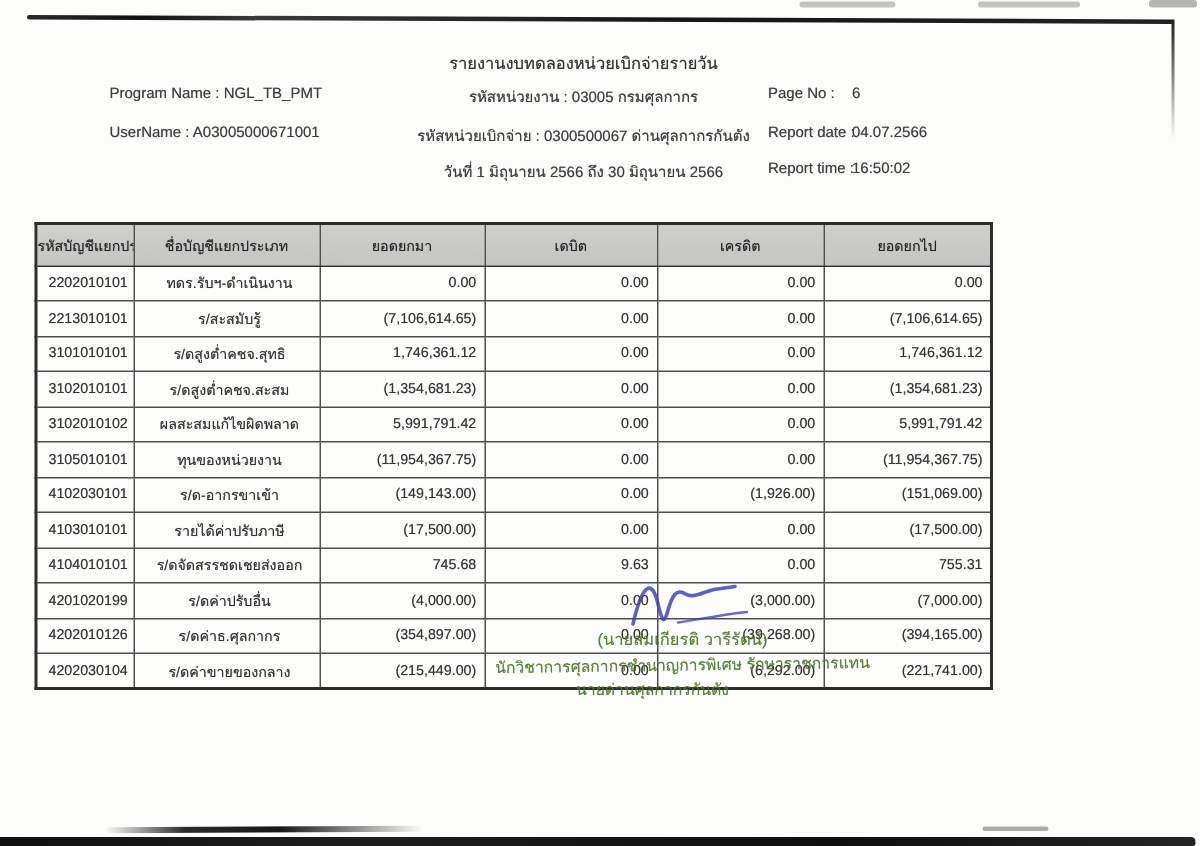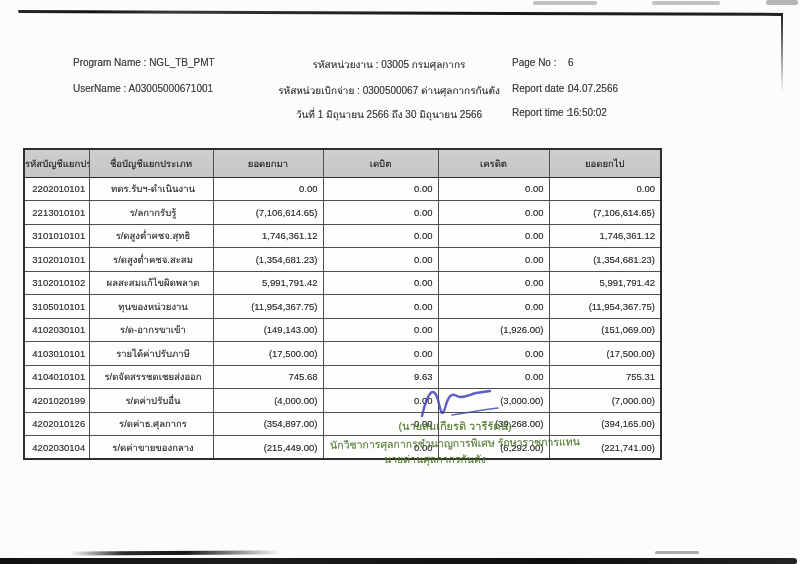--- a/index.html
+++ b/index.html
@@ -85,20 +85,21 @@
 <body>
 
 <div class="scan-page">
 
   <div class="scan-mark m1"></div>
   <div class="scan-mark m2"></div>
   <div class="scan-mark m3"></div>
   <div class="scan-top-line"></div>
   <div class="scan-corner-line"></div>
 
+  <div class="report-title doc-text">รายงานงบทดลองหน่วยเบิกจ่ายรายวัน</div>
 
   <div class="meta-label-left row1 doc-text"><span>Program Name : </span><span>NGL_TB_PMT</span></div>
   <div class="meta-center row1 doc-text">รหัสหน่วยงาน : 03005 กรมศุลกากร</div>
   <div class="meta-label-right row1 doc-text">Page No :</div>
   <div class="meta-value-right row1 doc-text">6</div>
 
   <div class="meta-label-left row2 doc-text"><span>UserName : </span><span>A03005000671001</span></div>
   <div class="meta-center row2 doc-text">รหัสหน่วยเบิกจ่าย : 0300500067 ด่านศุลกากรกันตัง</div>
   <div class="meta-label-right row2 doc-text">Report date :</div>
   <div class="meta-value-right row2 doc-text">04.07.2566</div>
@@ -130,21 +131,21 @@
         <tr>
           <td class="cell-code">2202010101</td>
           <td class="cell-name">ทดร.รับฯ-ดำเนินงาน</td>
           <td class="cell-amount">0.00</td>
           <td class="cell-amount">0.00</td>
           <td class="cell-amount">0.00</td>
           <td class="cell-amount">0.00</td>
         </tr>
         <tr>
           <td class="cell-code">2213010101</td>
-          <td class="cell-name">ร/ลกากรับรู้</td>
+          <td class="cell-name">ร/สะสมับรู้</td>
           <td class="cell-amount">(7,106,614.65)</td>
           <td class="cell-amount">0.00</td>
           <td class="cell-amount">0.00</td>
           <td class="cell-amount">(7,106,614.65)</td>
         </tr>
         <tr>
           <td class="cell-code">3101010101</td>
           <td class="cell-name">ร/ดสูงต่ำคชจ.สุทธิ</td>
           <td class="cell-amount">1,746,361.12</td>
           <td class="cell-amount">0.00</td>

